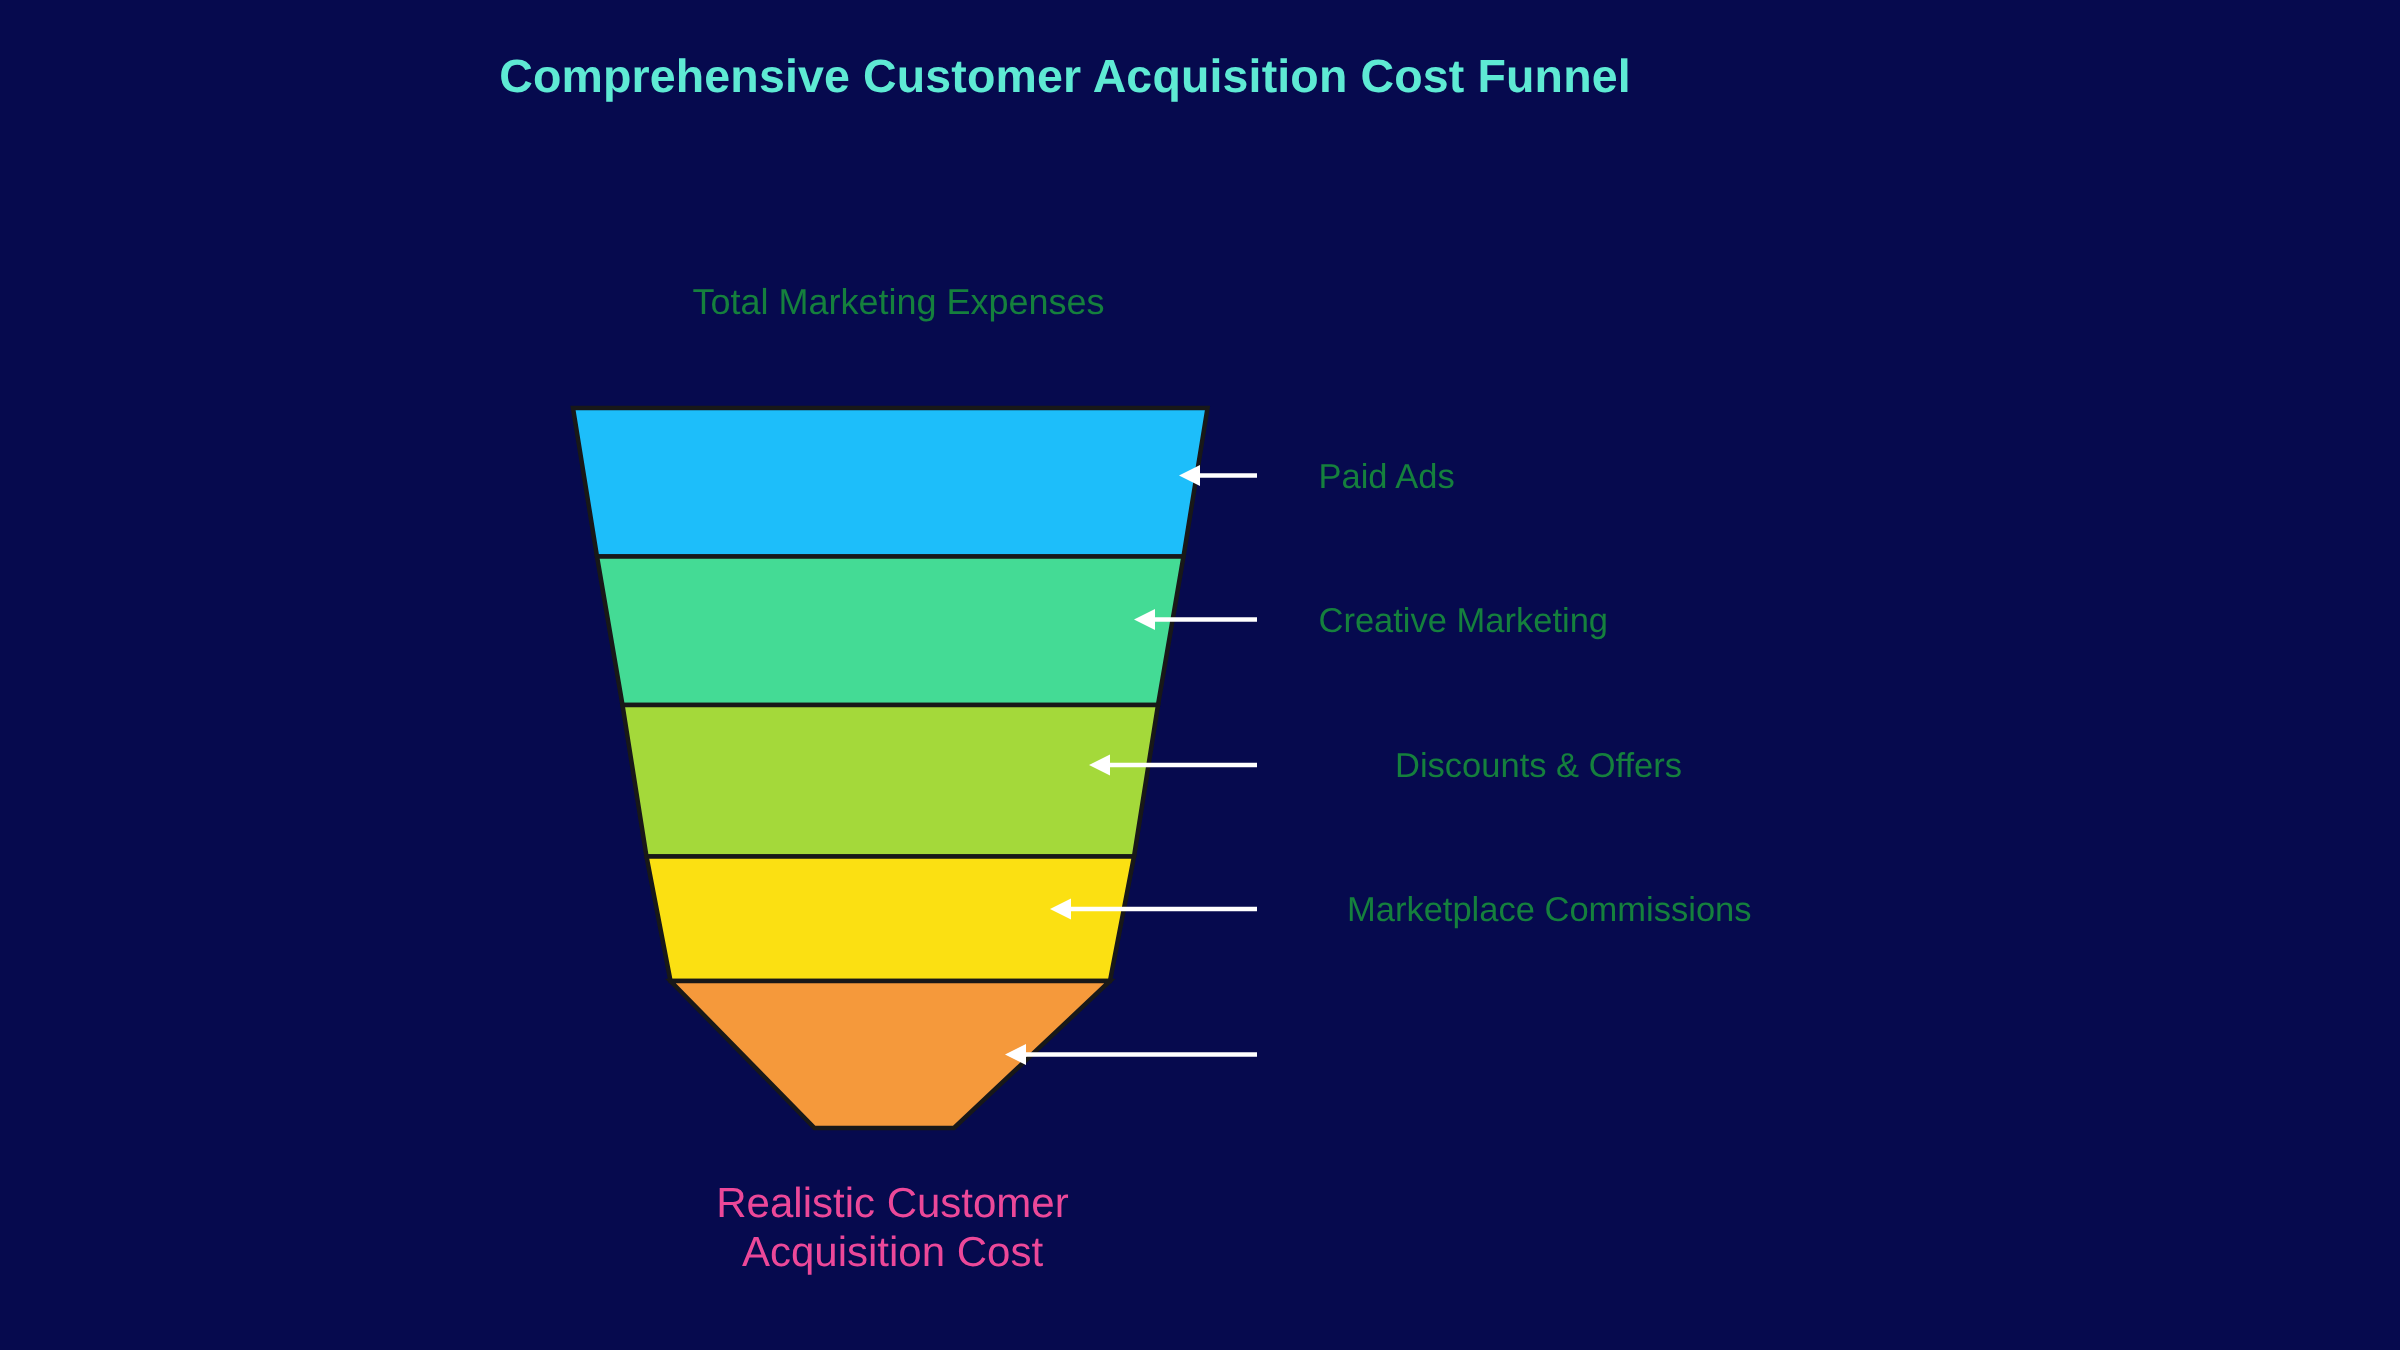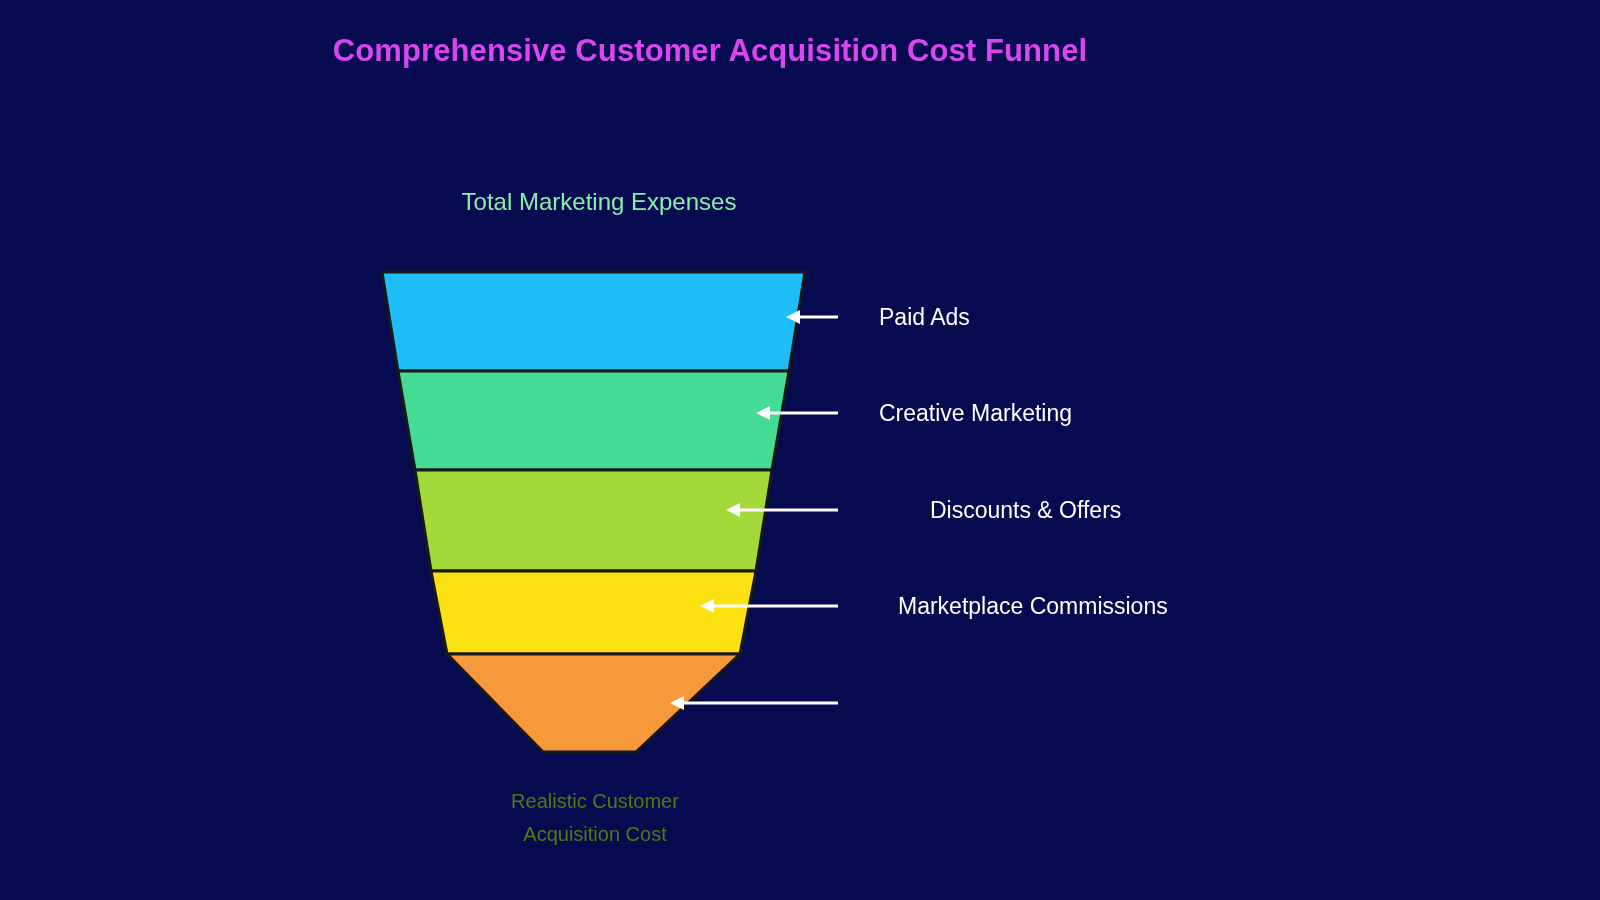--- a/index.html
+++ b/index.html
@@ -20,53 +20,53 @@
     height: 900px;
   }
   #chart-title {
     position: absolute;
     top: 33px;
     left: 0;
     width: 1420px;
     text-align: center;
     font-size: 31px;
     font-weight: bold;
-    color: #d946ef;
+    color: #5eead4;
     letter-spacing: 0.1px;
   }
   #top-label {
     position: absolute;
     top: 188px;
     left: 0;
     width: 1198px;
     text-align: center;
     font-size: 24px;
-    color: #86efac;
+    color: #15803d;
     font-weight: 400;
   }
   #bottom-label {
     position: absolute;
     top: 785px;
     left: 0;
     width: 1190px;
     text-align: center;
-    font-size: 20px;
-    color: #4d7c0f;
+    font-size: 28px;
+    color: #ec4899;
     line-height: 33px;
     font-weight: 400;
   }
   #funnel-svg {
     position: absolute;
     top: 0;
     left: 0;
   }
   .stage-label {
     position: absolute;
     font-size: 23px;
-    color: #ffffff;
+    color: #15803d;
     white-space: nowrap;
     font-weight: 400;
   }
 </style>
 </head>
 <body>
 
 <div id="stage">
 
   <div id="chart-title">Comprehensive Customer Acquisition Cost Funnel</div>

